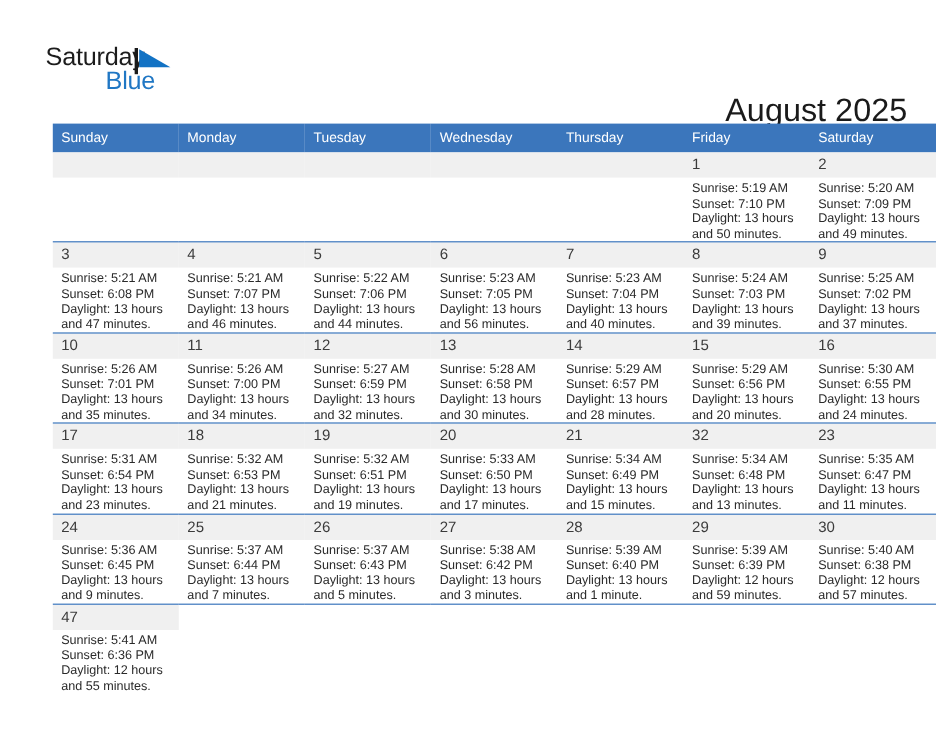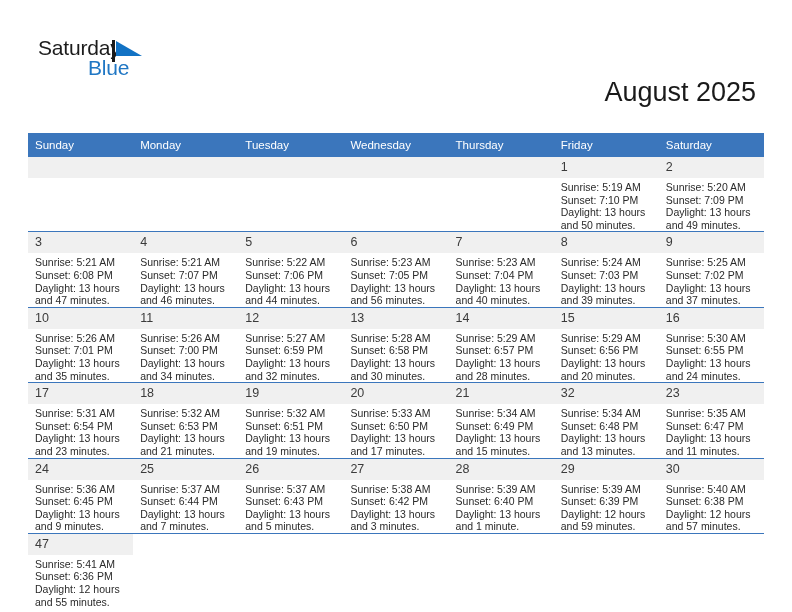--- a/index.html
+++ b/index.html
@@ -82,24 +82,23 @@
     font-weight: normal;
     color: #1a1a1a;
     line-height: 20px;
     margin-top: 6px;
     white-space: nowrap;
   }
 
   
   .calendar {
     position: absolute;
-    left: 28px;
+    left: 44px;
     top: 103px;
     width: 736px;
-    margin-top: 30px;
   }
   table.cal {
     border-collapse: collapse;
     table-layout: fixed;
     width: 736px;
   }
   table.cal th {
     background: #3b76bc;
     color: #ffffff;
     font-weight: normal;

